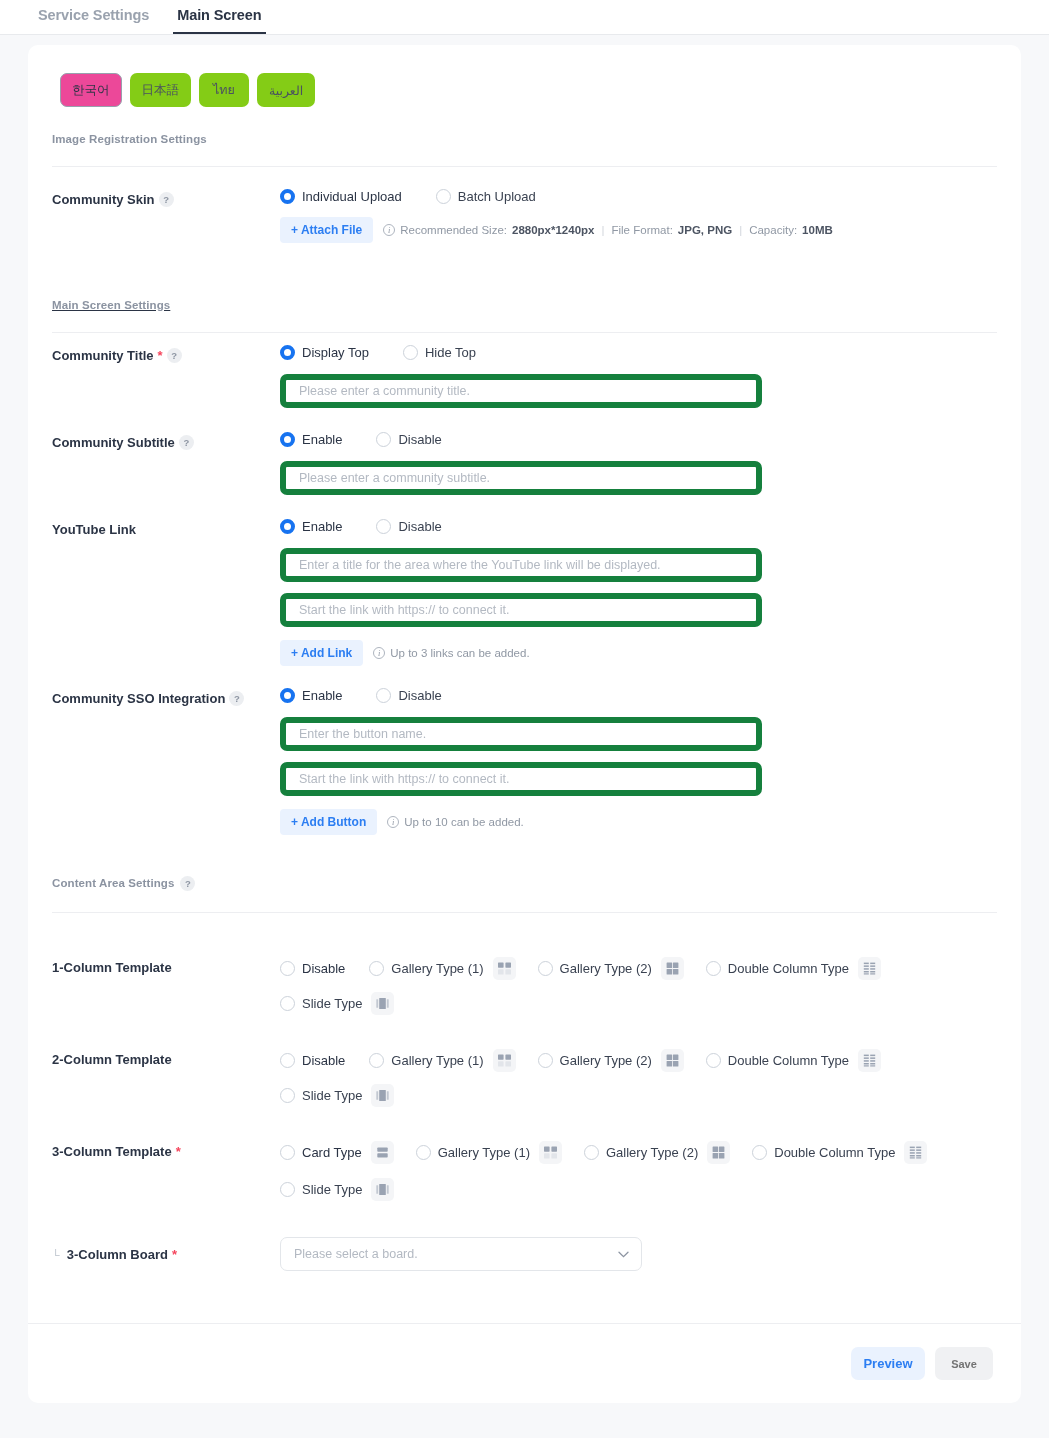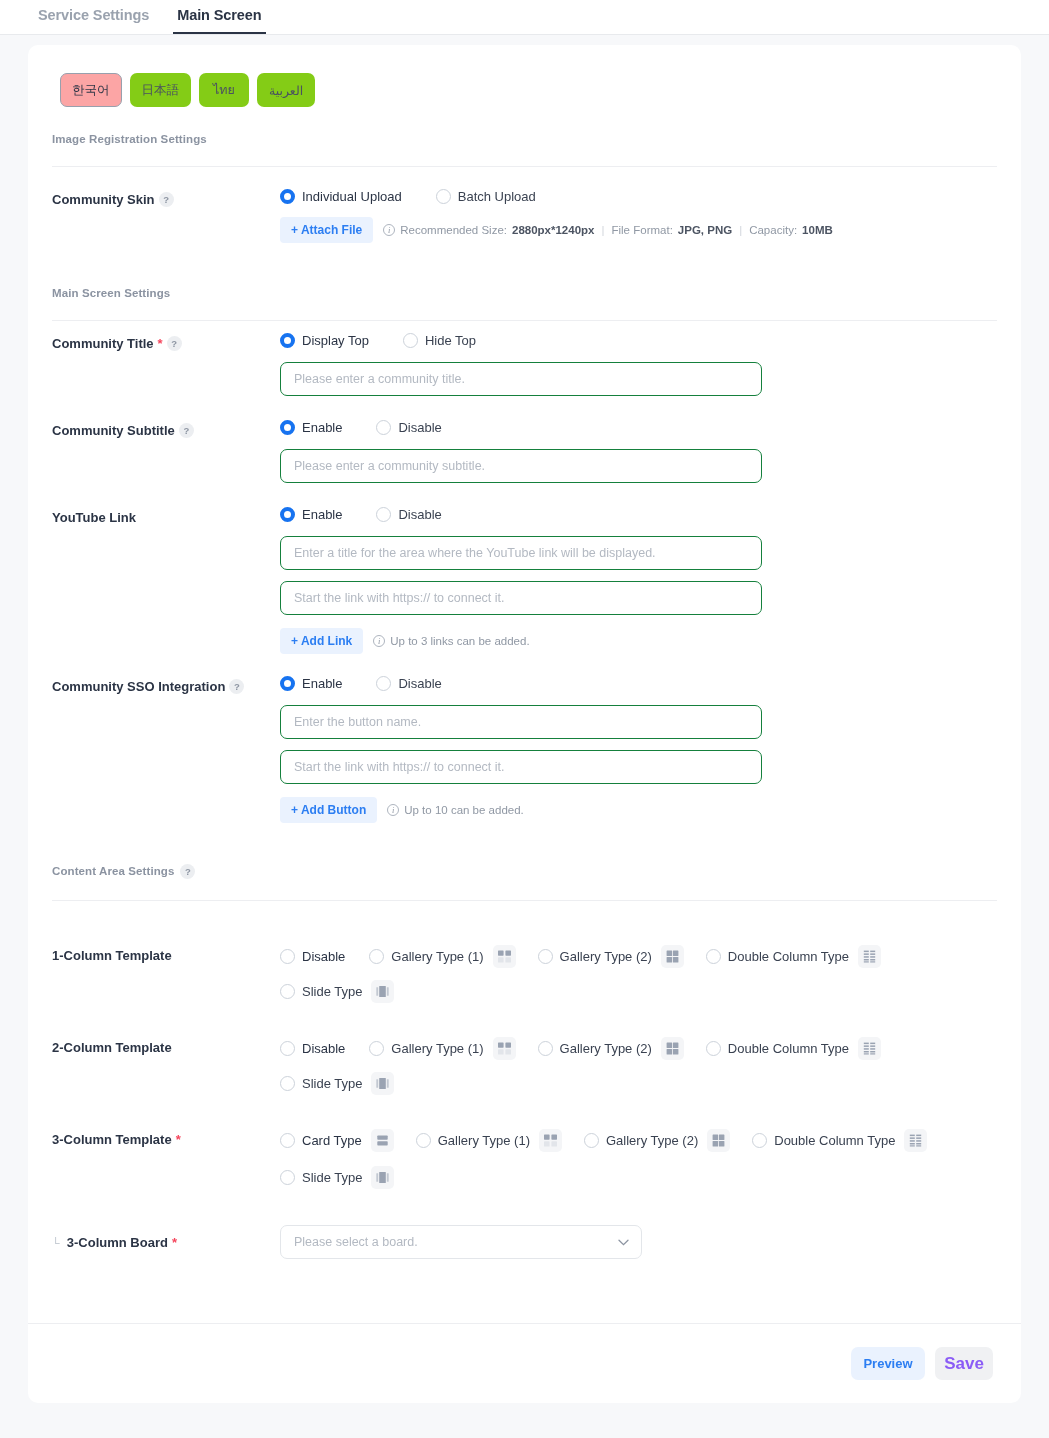--- a/index.html
+++ b/index.html
@@ -60,21 +60,21 @@
     color: #4a5260;
     font-size: 12.5px;
     display: flex;
     align-items: center;
     justify-content: center;
     padding: 0 11px;
     cursor: pointer;
     border: 1px solid transparent;
   }
   .chip.active {
-    background: #fca5a5;
+    background: #ec4899;
     border: 1px solid #98a0ad;
     color: #2b3445;
   }
 
   
   .section {
     margin: 26px 24px 0 24px;
     padding-bottom: 21px;
     border-bottom: 1px solid #edeef1;
     display: flex;
@@ -148,21 +148,21 @@
   .radio.on .dot {
     border: 4.5px solid #1773f0;
     background: #fff;
   }
   .radio.on .rlabel { color: #2b3445; }
 
   
   .input {
     height: 34px;
     width: 482px;
-    border: 1px solid #15803d;
+    border: 6px solid #15803d;
     border-radius: 7px;
     background: #fff;
     display: flex;
     align-items: center;
     padding: 0 13px;
     font-size: 12.5px;
     color: #b3b9c2;
     margin-top: 14px;
     cursor: text;
   }
@@ -263,22 +263,22 @@
     font-size: 13px;
     font-weight: bold;
     height: 33px;
     min-width: 74px;
     border-radius: 7px;
     border: none;
     cursor: pointer;
   }
   .btn-save {
     background: #f0f1f3;
-    color: #8b5cf6;
-    font-size: 17px;
+    color: #737373;
+    font-size: 11px;
     font-weight: bold;
     height: 33px;
     min-width: 58px;
     border-radius: 7px;
     border: none;
     cursor: not-allowed;
   }
 </style>
 </head>
 <body>
@@ -327,21 +327,21 @@
           <span>File Format:</span>
           <b>JPG, PNG</b>
           <span class="sep">|</span>
           <span>Capacity:</span>
           <b>10MB</b>
         </span>
       </div>
     </div>
   </div>
 
-  <div class="section" style="margin-top:44px;">
+  <div class="section" style="margin-top:56px;text-decoration:underline;">
     <span class="section-title">Main Screen Settings</span>
   </div>
 
   <div class="row" style="margin-top:12px;">
     <div class="row-label">
       <span>Community Title</span>
       <span class="req">*</span>
       <span class="qmark">?</span>
     </div>
     <div class="row-field">

